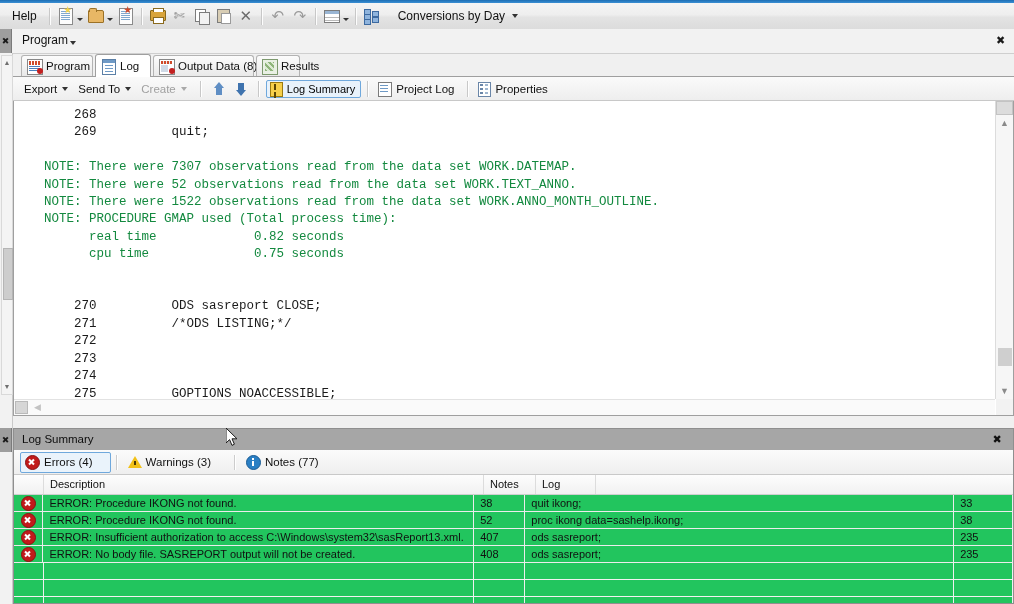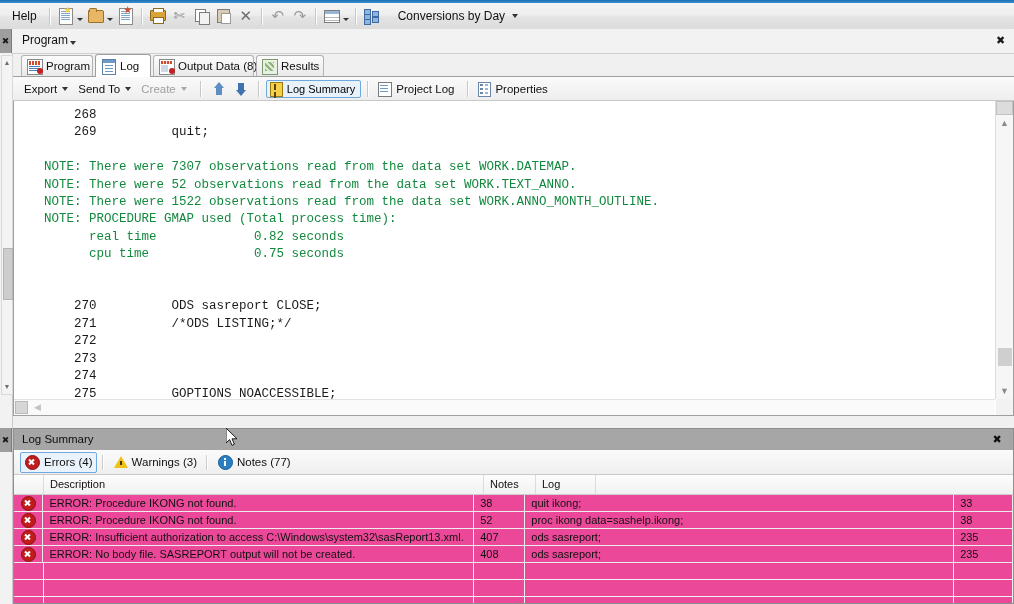--- a/index.html
+++ b/index.html
@@ -176,39 +176,39 @@
   .ls-title{position:absolute;left:0;top:0;right:0;height:21px;background:#a6a6a6;
     border-bottom:1px solid #8a8a8a;}
   .ls-title span{position:absolute;left:8px;top:4px;font-size:11.5px;color:#0d0d0d;}
   .ls-close{position:absolute;right:4px;top:0;width:24px;height:21px;color:#111;font-weight:bold;
     font-size:11px;text-align:center;line-height:21px;font-family:"DejaVu Sans",sans-serif;}
   .cursor{position:absolute;left:226px;top:428px;width:13px;height:19px;z-index:40;}
 
   .ls-tabs{position:absolute;left:0;top:21px;right:0;height:25px;
     background:linear-gradient(to bottom,#fbfbfb,#efefef);border-bottom:1px solid #c9c9c9;
     display:flex;align-items:center;padding-left:6px;box-sizing:border-box;}
-  .ls-tab{display:flex;align-items:center;padding:2px 3px 2px 4px;font-size:11.5px;color:#111;border:1px solid transparent;border-radius:2px;}
+  .ls-tab{display:flex;align-items:center;padding:2px 17px 2px 4px;font-size:11.5px;color:#111;border:1px solid transparent;border-radius:2px;}
   .ls-tab.sel{border-color:#6fa8dc;background:#eaf3fb;}
   .ls-tab-sep{width:1px;height:15px;background:#cccccc;margin:0 5px;border-right:1px solid #fff;}
   .ic-err{width:13px;height:13px;border-radius:50%;background:#c11b1b;border:1px solid #8c1212;
     position:relative;margin-right:4px;flex:0 0 auto;}
   .ic-err:before,.ic-err:after{content:"";position:absolute;left:2px;top:5px;width:7px;height:2px;background:#fff;}
   .ic-err:before{transform:rotate(45deg);}
   .ic-err:after{transform:rotate(-45deg);}
   .ic-warn{width:14px;height:13px;position:relative;margin-right:4px;flex:0 0 auto;}
   .ic-warn:before{content:"";position:absolute;left:0;top:0;border-left:7px solid transparent;
     border-right:7px solid transparent;border-bottom:12px solid #f2c117;}
   .ic-warn:after{content:"";position:absolute;left:6px;top:5px;width:2px;height:4px;background:#4a3a02;}
   .ic-note{width:13px;height:13px;border-radius:50%;background:#2a7fc4;border:1px solid #1a5c95;
     position:relative;margin-right:4px;flex:0 0 auto;}
   .ic-note:before{content:"";position:absolute;left:5px;top:2px;width:2px;height:2px;background:#fff;}
   .ic-note:after{content:"";position:absolute;left:5px;top:5px;width:2px;height:5px;background:#fff;}
 
   
-  .grid{position:absolute;left:0;top:46px;right:0;bottom:0;background:#ec4899;overflow:hidden;}
+  .grid{position:absolute;left:0;top:46px;right:0;bottom:0;background:#22c55e;overflow:hidden;}
   .ghead{display:flex;height:19px;background:linear-gradient(to bottom,#fdfdfd,#f1f1f1);
     border-bottom:1px solid #cfcfcf;}
   .gh{font-size:11px;color:#111;padding:3px 0 0 6px;border-right:1px solid #dcdcdc;
     box-sizing:border-box;overflow:hidden;white-space:nowrap;}
   .grow{display:flex;height:16px;border-bottom:1px solid #ececec;align-items:center;}
   .gc{font-size:11px;color:#111;padding-left:6px;border-right:1px solid #ececec;
     box-sizing:border-box;height:16px;line-height:16px;overflow:hidden;white-space:nowrap;}
   .gc.icon-cell{padding-left:0;display:flex;align-items:center;justify-content:center;}
   .c-icon{width:30px;}
   .c-desc{width:440px;}
@@ -320,21 +320,21 @@
         </span>
       <span class="tlabel">Log</span>
     </div>
     <div class="tab" style="left:140px;width:101px;">
       <span class="ticon">
           <i class="ticon-data"></i>
           <i class="ticon-dot"></i>
         </span>
       <span class="tlabel">Output Data (8)</span>
     </div>
-    <div class="tab" style="left:243px;width:68px;">
+    <div class="tab" style="left:243px;width:44px;">
       <span class="ticon">
           <i class="ticon-res"></i>
         </span>
       <span class="tlabel">Results</span>
     </div>
   </div>
   <div class="tabline"></div>
 
   <div class="subbar">
     <div class="sb-item">

